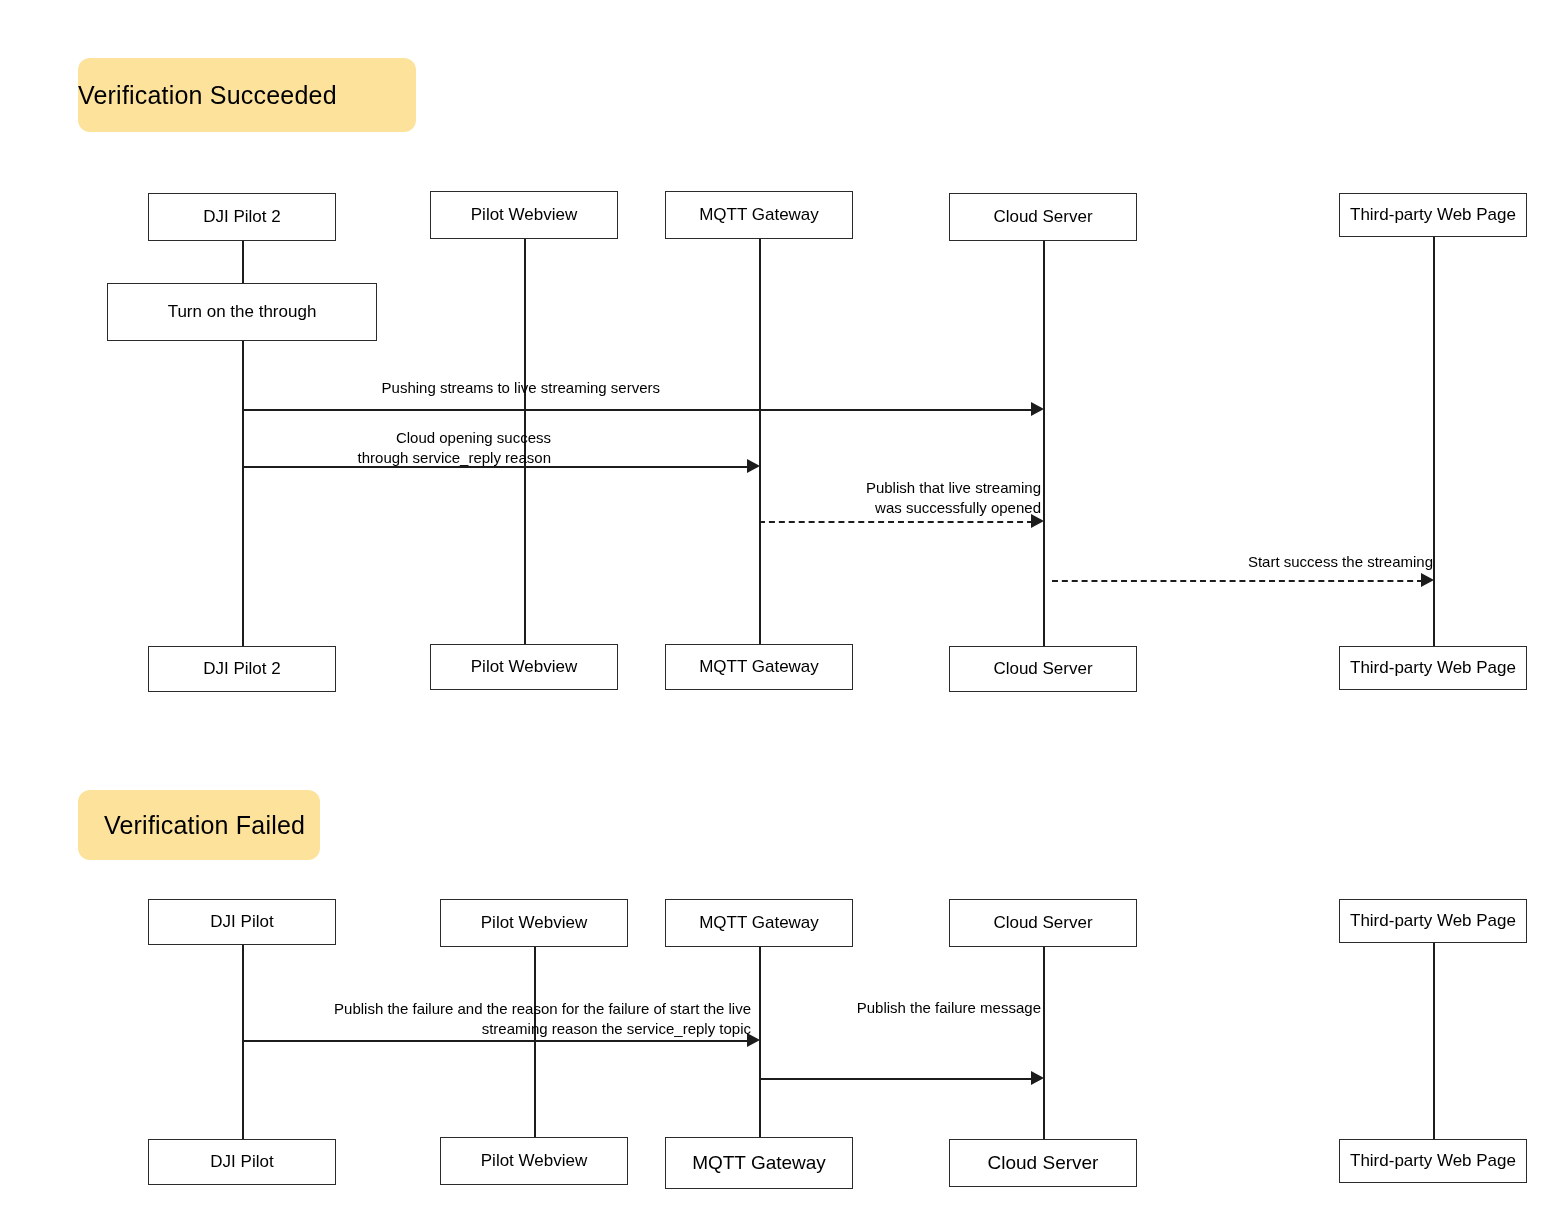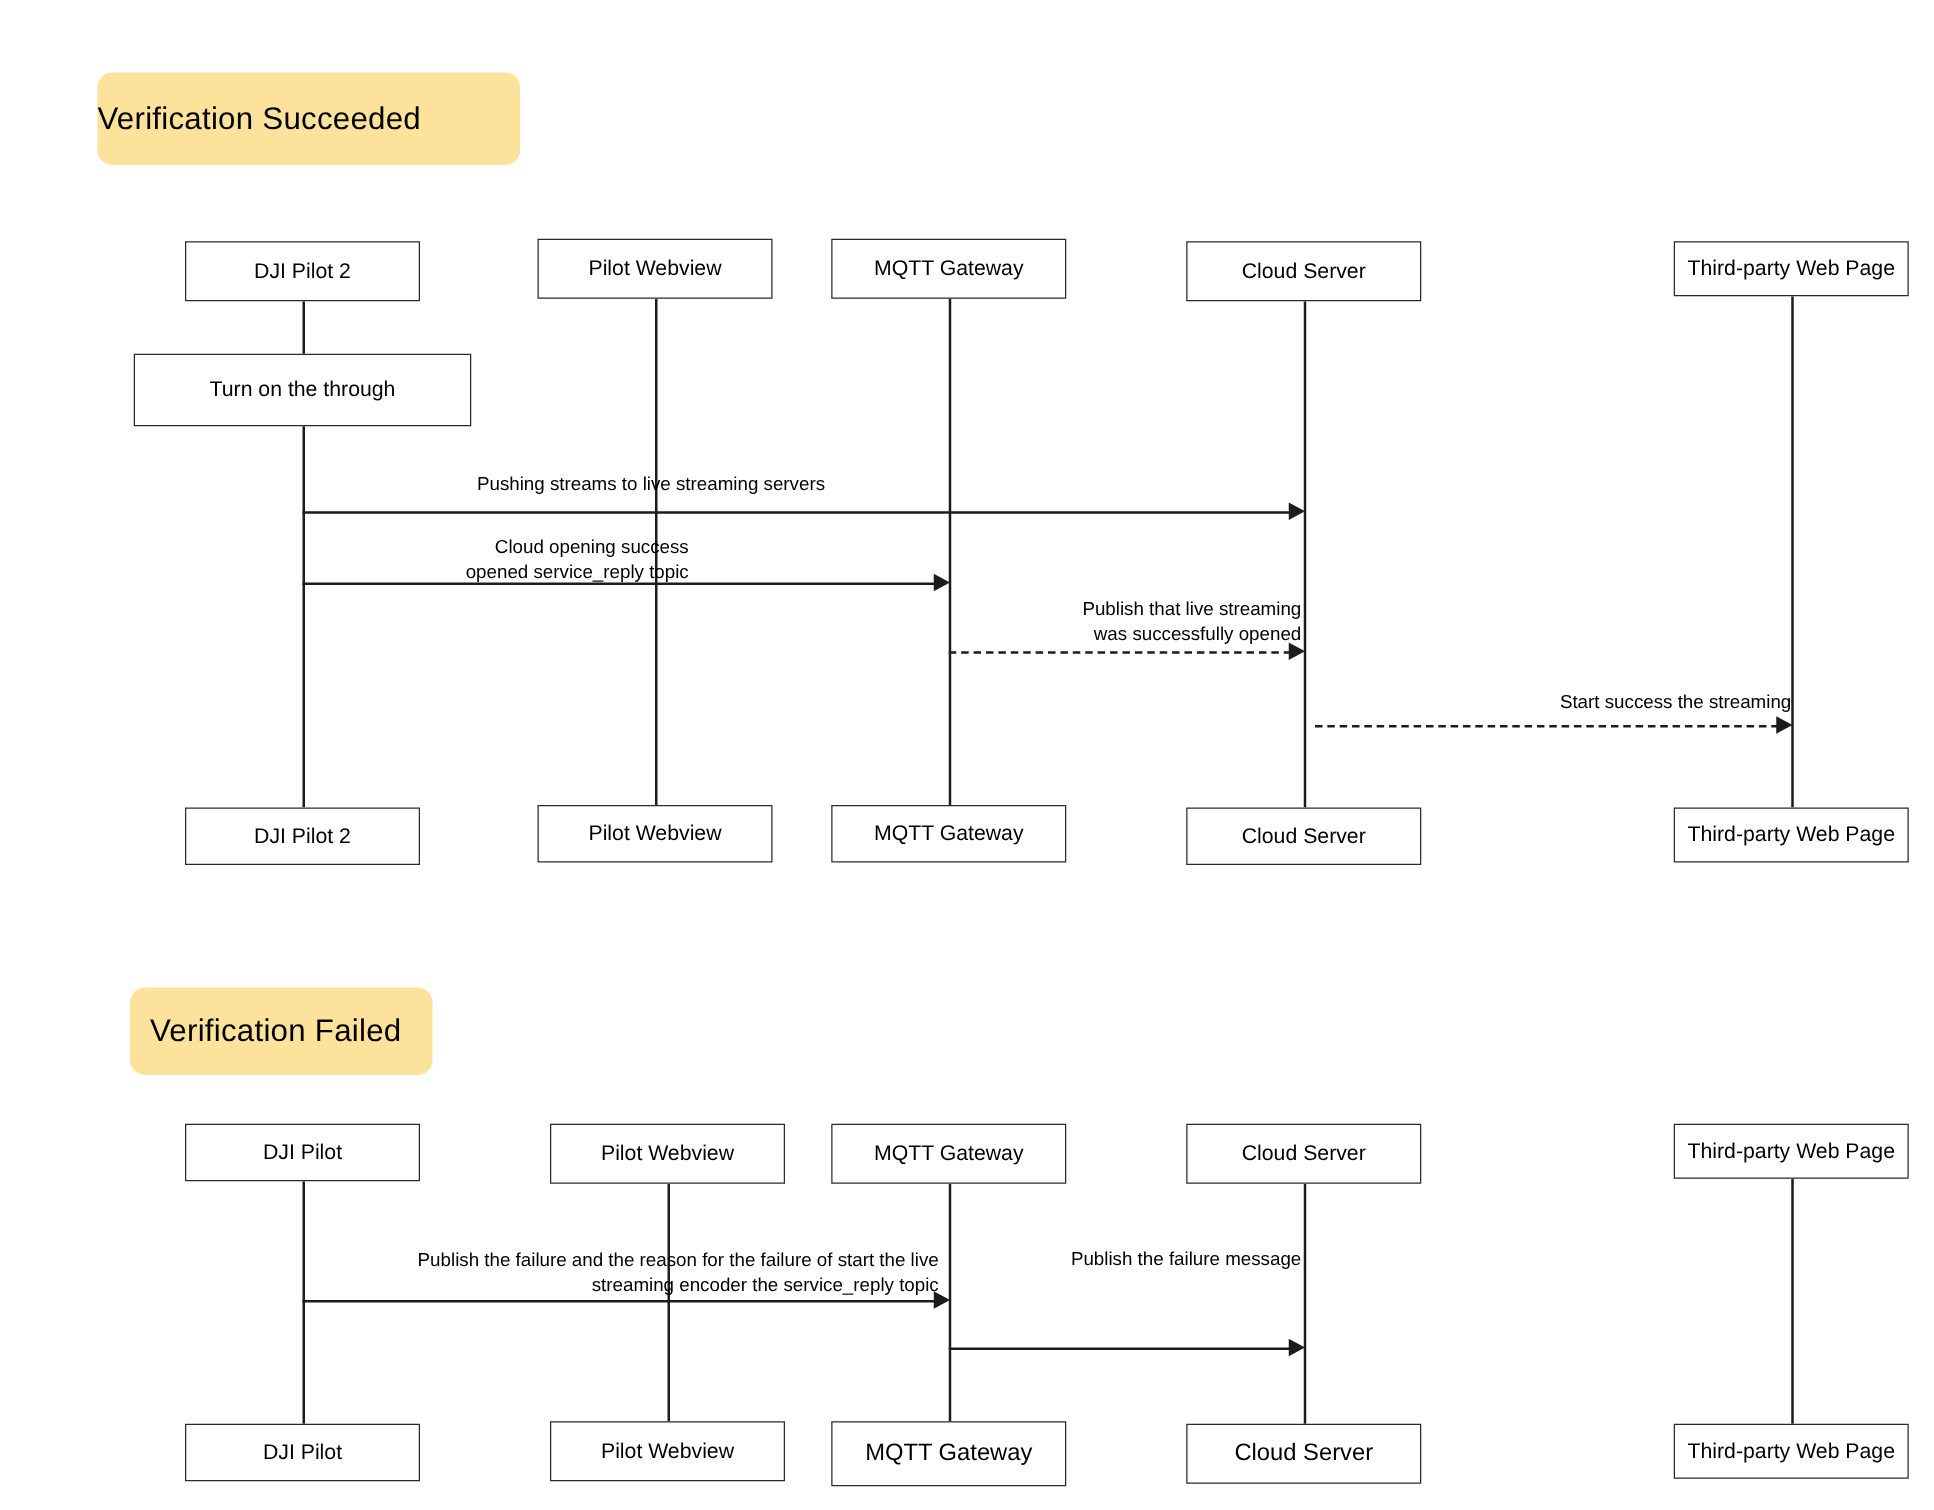--- a/index.html
+++ b/index.html
@@ -24,21 +24,21 @@
     background: #fce29b;
     border-radius: 12px;
     display: flex;
     align-items: center;
     box-sizing: border-box;
     color: #000;
     font-size: 25px;
     letter-spacing: 0.2px;
     white-space: nowrap;
   }
-  .badge.narrow { padding-left: 16px; margin-left: 26px; }
+  .badge.narrow { padding-left: 26px; }
   .pbox {
     position: absolute;
     box-sizing: border-box;
     border: 1.6px solid #2b2b2b;
     background: #ffffff;
     display: flex;
     align-items: center;
     justify-content: center;
     font-size: 17px;
     color: #000;
@@ -123,21 +123,21 @@
       </div>
       <div class="msglabel" style="left: 360px; top: 378px; width: 300px;">
         <span>Pushing streams to live streaming servers</span>
       </div>
       <div class="msg solid" style="left: 242px; top: 466px; width: 517px;">
         <div class="line" style="width: 507px;"></div>
         <div class="head" style="left: 505px;"></div>
       </div>
       <div class="msglabel" style="left: 251px; top: 428px; width: 300px;">
         <span>Cloud opening success</span>
-        <span>opened service_reply topic</span>
+        <span>through service_reply reason</span>
       </div>
       <div class="msg dashed" style="left: 759px; top: 521px; width: 284px;">
         <div class="line" style="width: 274px;"></div>
         <div class="head" style="left: 272px;"></div>
       </div>
       <div class="msglabel" style="left: 761px; top: 478px; width: 280px;">
         <span>Publish that live streaming</span>
         <span>was successfully opened</span>
       </div>
       <div class="msg dashed" style="left: 1052px; top: 580px; width: 381px;">
@@ -164,21 +164,21 @@
       <div class="lifeline" style="left: 1043px; top: 947px; height: 194px;"></div>
       <div class="pbox" style="left: 949px; top: 899px; width: 188px; height: 48px;">Cloud Server</div>
       <div class="lifeline" style="left: 1433px; top: 943px; height: 198px;"></div>
       <div class="pbox" style="left: 1339px; top: 899px; width: 188px; height: 44px;">Third-party Web Page</div>
       <div class="msg solid" style="left: 242px; top: 1040px; width: 517px;">
         <div class="line" style="width: 507px;"></div>
         <div class="head" style="left: 505px;"></div>
       </div>
       <div class="msglabel" style="left: 251px; top: 999px; width: 500px;">
         <span>Publish the failure and the reason for the failure of start the live</span>
-        <span>streaming encoder the service_reply topic</span>
+        <span>streaming reason the service_reply topic</span>
       </div>
       <div class="msg solid" style="left: 759px; top: 1078px; width: 284px;">
         <div class="line" style="width: 274px;"></div>
         <div class="head" style="left: 272px;"></div>
       </div>
       <div class="msglabel" style="left: 761px; top: 998px; width: 280px;">
         <span>Publish the failure message</span>
       </div>
       <div class="pbox" style="left: 148px; top: 1139px; width: 188px; height: 46px;">DJI Pilot</div>
       <div class="pbox" style="left: 440px; top: 1137px; width: 188px; height: 48px;">Pilot Webview</div>

